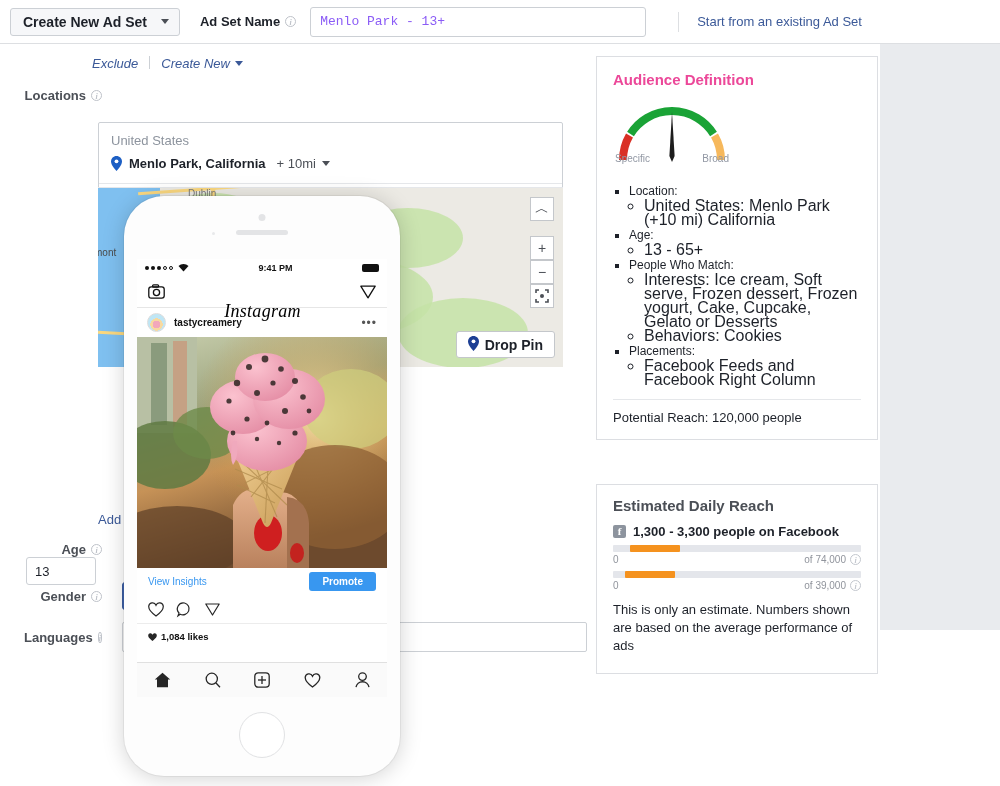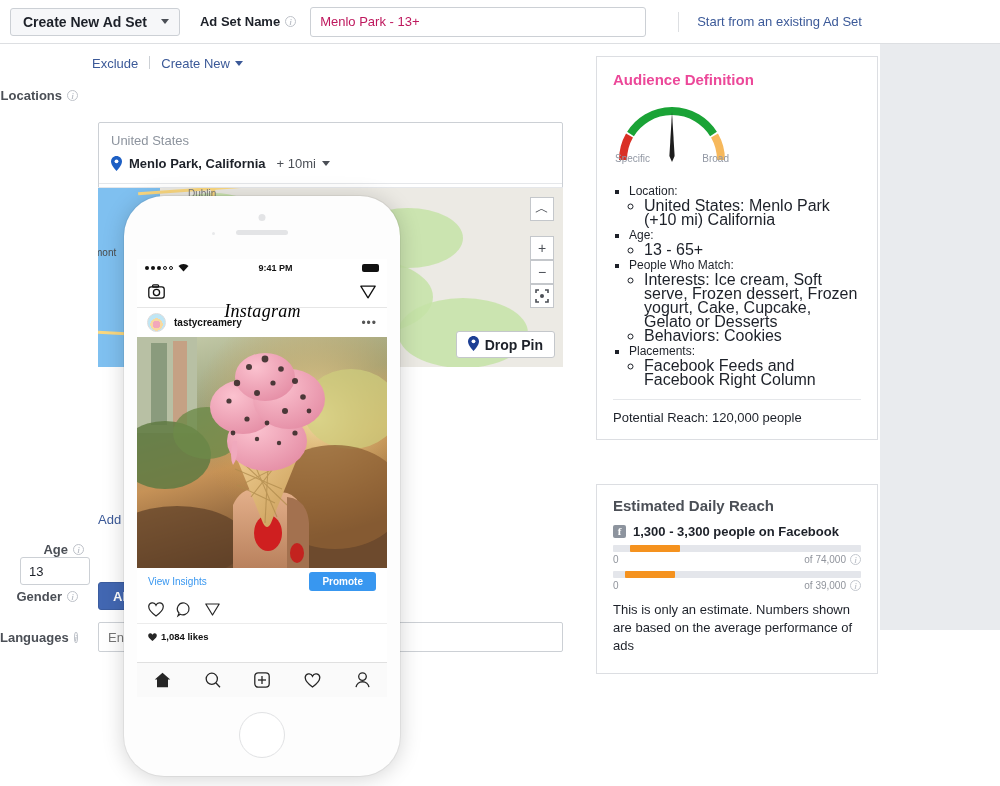--- a/index.html
+++ b/index.html
@@ -36,40 +36,40 @@
   }
   .info-i{
     display:inline-block;width:11px;height:11px;border-radius:50%;
     border:1px solid #bec2c9;color:#bec2c9;font-size:8px;font-weight:bold;
     line-height:11px;text-align:center;font-style:italic;
     font-family:"Liberation Serif",serif;box-sizing:border-box;
   }
   .adset-name-input{
     margin-left:14px;width:336px;height:30px;box-sizing:border-box;
     border:1px solid #ccd0d5;border-radius:3px;background:#fff;
-    font-size:13px;color:#be185d;padding:0 9px;
-    font-family:Liberation Sans, sans-serif;
+    font-size:13px;color:#8b5cf6;padding:0 9px;
+    font-family:Liberation Mono, monospace;
   }
   .existing-link{
     margin-left:32px;padding-left:18px;border-left:1px solid #dddfe2;
     font-size:13px;color:#3b5998;cursor:pointer;line-height:20px;
   }
 
   
   .content{position:absolute;left:0;top:44px;width:1000px;height:586px;background:#ffffff;}
   .gray-rail{position:absolute;left:880px;top:0;width:120px;height:586px;background:#e9ebee;}
 
   
   .form-col{position:absolute;left:0;top:0;width:580px;height:586px;}
   .row{position:absolute;display:flex;align-items:flex-start;}
   .row-label{
     width:78px;text-align:right;font-size:13px;font-weight:bold;color:#4b4f56;
-    display:flex;justify-content:flex-end;align-items:center;gap:5px;
-  }
-  .exclude-row{left:92px;top:12px;display:flex;align-items:flex-start;gap:11px;font-size:13px;}
+    display:flex;justify-content:flex-end;align-items:center;gap:5px;margin-left:24px;
+  }
+  .exclude-row{left:92px;top:12px;display:flex;align-items:flex-start;gap:11px;font-size:13px;font-style:italic;}
   .exclude-link{color:#3b5998;cursor:pointer;}
   .vsep{width:1px;height:13px;background:#ccd0d5;}
   .createnew{color:#3b5998;cursor:pointer;display:flex;align-items:center;gap:5px;}
 
   .loc-row{left:0;top:44px;width:580px;align-items:center;}
   .loc-drop{
     margin-left:20px;height:28px;box-sizing:border-box;
     background:#f6f7f9;border:1px solid #ccd0d5;border-radius:3px;
     display:flex;align-items:center;gap:12px;padding:0 10px 0 12px;
     font-size:13px;color:#1d2129;cursor:pointer;

